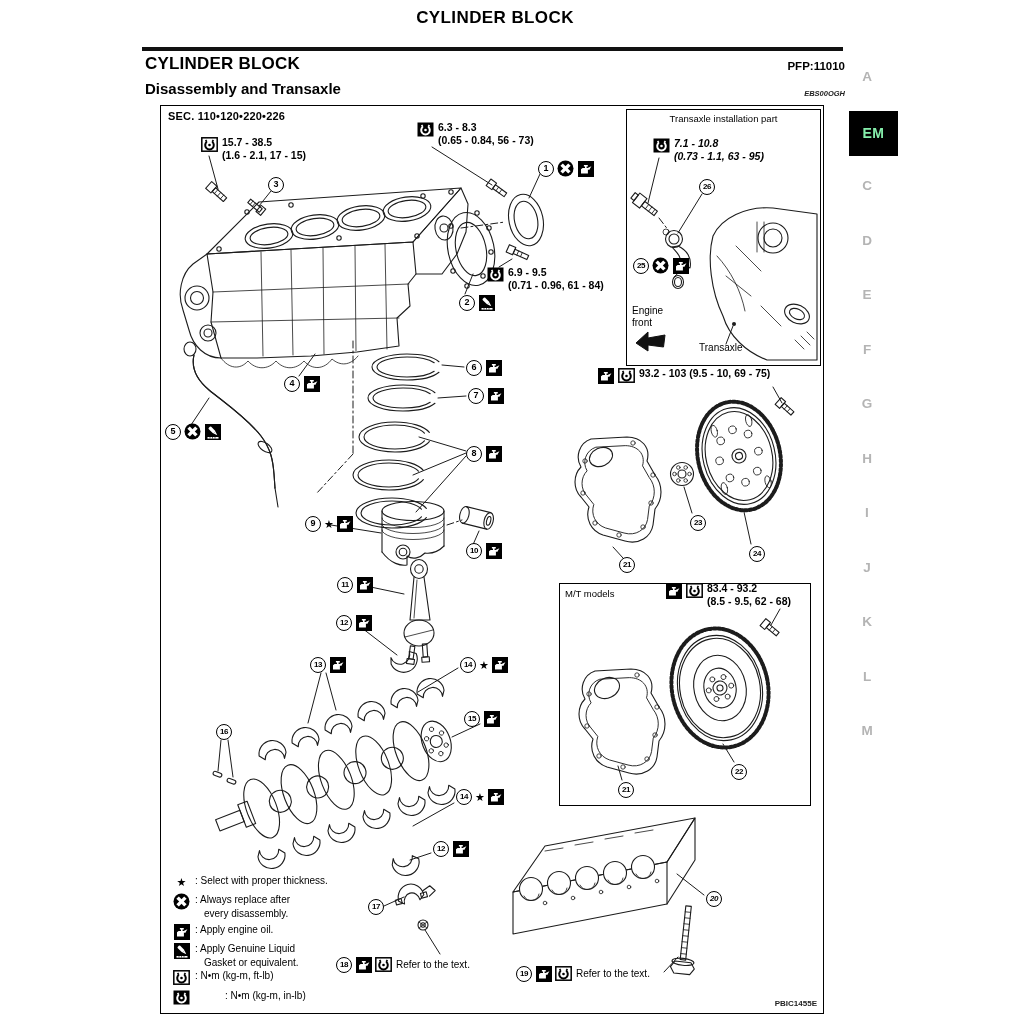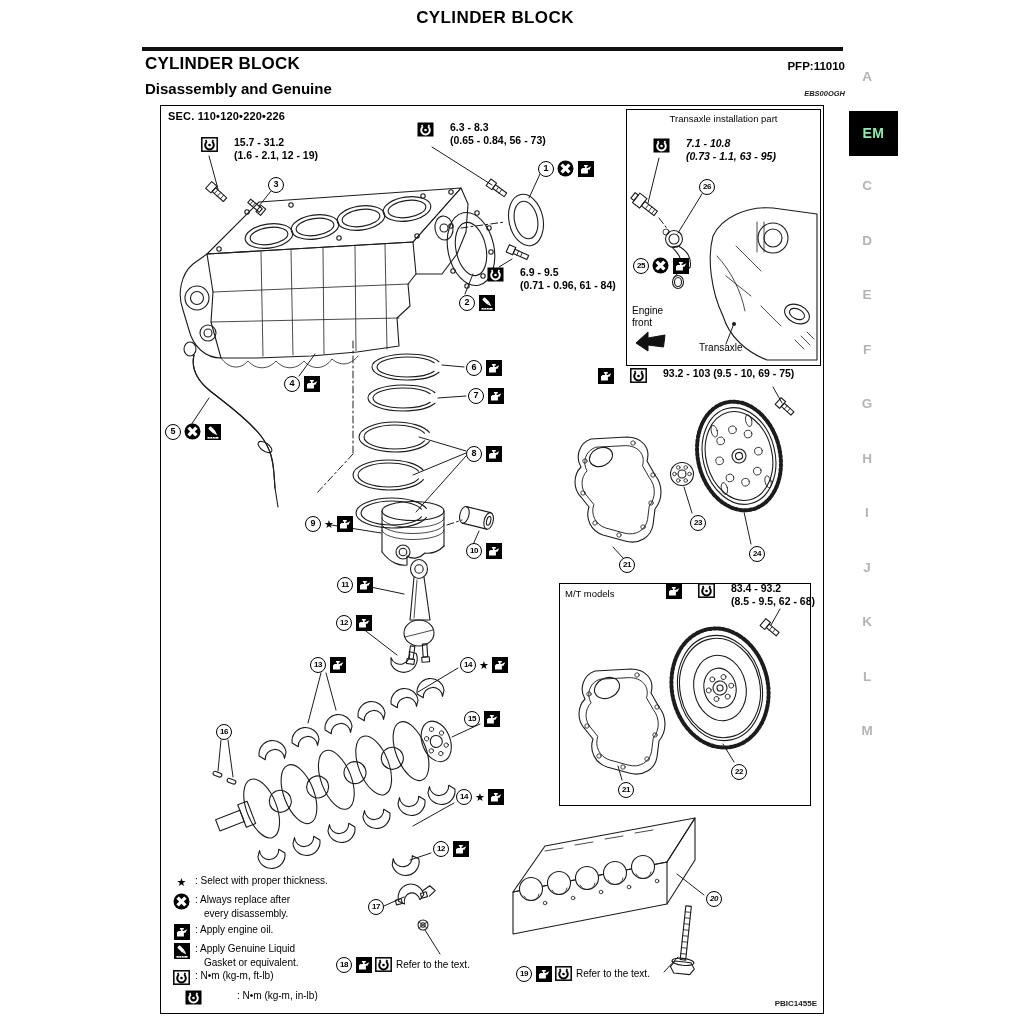--- a/index.html
+++ b/index.html
@@ -21,21 +21,21 @@
   .ef{left:471px;top:199px;font-size:10px;line-height:12px;}
   .ef-arrow{left:473px;top:224px;}
   .tr-label{left:538px;top:236px;font-size:10px;}
   .figcode{left:568px;top:893px;width:88px;text-align:right;font-size:8px;font-weight:bold;color:#222;}
   .ann{position:absolute;display:flex;align-items:center;gap:3px;height:17px;white-space:nowrap;}
   .co{box-sizing:border-box;width:16px;height:16px;border:1.5px solid #000;border-radius:50%;font-weight:bold;font-size:9px;line-height:13px;text-align:center;background:#fff;flex:0 0 auto;}
   .co.d2{font-size:8px;letter-spacing:-.5px;}
   .star{font-size:11px;line-height:16px;}
   .ic{width:17px;height:17px;display:inline-flex;align-items:center;justify-content:center;flex:0 0 auto;}
   .ann .txt{font-size:10px;margin-left:1px;}
-  .spec{position:absolute;display:flex;gap:16px;align-items:flex-start;white-space:nowrap;}
+  .spec{position:absolute;display:flex;gap:4px;align-items:flex-start;white-space:nowrap;}
   .spec .t{font-size:10.5px;font-weight:bold;line-height:13px;}
   .lgrow{position:absolute;display:flex;gap:5px;align-items:flex-start;white-space:nowrap;}
   .lgrow .t{font-size:10px;line-height:13.5px;}
   .lgrow .t .cont{margin-left:9px;}
   .rail-letter{position:absolute;width:44px;text-align:center;font-size:13.5px;font-weight:bold;color:#b4b4b4;}
   .em-box{position:absolute;left:4px;width:49px;height:45px;background:#000;color:#86efac;font-size:14px;font-weight:bold;display:flex;align-items:center;justify-content:center;letter-spacing:.5px;}
   #art{position:absolute;left:0;top:0;}
   #art path,#art ellipse,#art circle,#art line,#art rect,#art polygon,#art use{fill:none;stroke:#1c1c1c;stroke-width:1.1;stroke-linejoin:round;stroke-linecap:round;}
   #art .fW{fill:#fff;}
   #art .fB{fill:#1c1c1c;stroke:none;}
@@ -44,21 +44,21 @@
   #art .th{stroke-width:.8;}
   #art .teeth{stroke-width:4;stroke-dasharray:2.5 2;}
 </style>
 </head>
 <body>
 
 <div class="a top-title">CYLINDER BLOCK</div>
 <div class="a rule"></div>
 <div class="a h1">CYLINDER BLOCK</div>
 <div class="a pfp">PFP:11010</div>
-<div class="a h2">Disassembly and Genuine</div>
+<div class="a h2">Disassembly and Transaxle</div>
 <div class="a doccode">EBS00OGH</div>
 
 <div class="a fig" id="fig">
 
 <svg id="art" width="661" height="906" viewBox="0 0 661 906">
   <defs>
     <path id="shell" d="M-13,-5 A13,13 0 0 1 13,3 L9,8 A9,9 0 0 0 -9,1 Z"></path>
     <path id="rplate" d="M-28,-52 C-40,-48 -44,-34 -38,-24 C-46,-16 -46,-2 -38,6 L-30,16 C-34,28 -28,40 -16,44 L6,50 C20,54 32,46 34,34 L36,18 C44,8 44,-6 36,-16 L28,-30 C32,-44 22,-54 8,-54 Z"></path>
   </defs>
 
@@ -682,22 +682,22 @@
       <div class="spec" style="left: 40px; top: 30px;">
         <span class="ic">
           <svg width="17" height="15">
             <rect x="0.8" y="0.8" width="15.4" height="13.4" fill="#fff" stroke="#000" stroke-width="1.5"></rect>
             <path d="M5.8,4.8 A4.3,4.3 0 1 0 11.2,4.8" fill="none" stroke="#000" stroke-width="2"></path>
             <path d="M5.8,4.8 L4.6,3 M11.2,4.8 L12.4,3" stroke="#000" stroke-width="1.6"></path>
             <circle cx="8.5" cy="8" r="1.3" fill="#000"></circle>
           </svg>
         </span>
         <div class="t">
-          <div>15.7 - 31.2</div>
-          <div>(1.6 - 2.1, 12 - 19)</div>
+          <div>15.7 - 38.5</div>
+          <div>(1.6 - 2.1, 17 - 15)</div>
         </div>
       </div>
       <div class="spec" style="left: 256px; top: 15px;">
         <span class="ic">
           <svg width="17" height="15">
             <rect x="0.5" y="0.5" width="16" height="14" fill="#000"></rect>
             <path d="M5.8,4.8 A4.3,4.3 0 1 0 11.2,4.8" fill="none" stroke="#fff" stroke-width="2"></path>
             <path d="M5.8,4.8 L4.6,3 M11.2,4.8 L12.4,3" stroke="#fff" stroke-width="1.6"></path>
             <circle cx="8.5" cy="8" r="1.3" fill="#fff"></circle>
           </svg>
@@ -831,21 +831,21 @@
             <rect x="0.8" y="0.8" width="15.4" height="13.4" fill="#fff" stroke="#000" stroke-width="1.5"></rect>
             <path d="M5.8,4.8 A4.3,4.3 0 1 0 11.2,4.8" fill="none" stroke="#000" stroke-width="2"></path>
             <path d="M5.8,4.8 L4.6,3 M11.2,4.8 L12.4,3" stroke="#000" stroke-width="1.6"></path>
             <circle cx="8.5" cy="8" r="1.3" fill="#000"></circle>
           </svg>
         </span>
         <div class="t">
           <div>: N•m (kg-m, ft-lb)</div>
         </div>
       </div>
-      <div class="lgrow" style="left: 24px; top: 883px; gap: 35px;">
+      <div class="lgrow" style="left: 12px; top: 883px; gap: 35px;">
         <span class="ic">
           <svg width="17" height="15">
             <rect x="0.5" y="0.5" width="16" height="14" fill="#000"></rect>
             <path d="M5.8,4.8 A4.3,4.3 0 1 0 11.2,4.8" fill="none" stroke="#fff" stroke-width="2"></path>
             <path d="M5.8,4.8 L4.6,3 M11.2,4.8 L12.4,3" stroke="#fff" stroke-width="1.6"></path>
             <circle cx="8.5" cy="8" r="1.3" fill="#fff"></circle>
           </svg>
         </span>
         <div class="t">
           <div>: N•m (kg-m, in-lb)</div>

